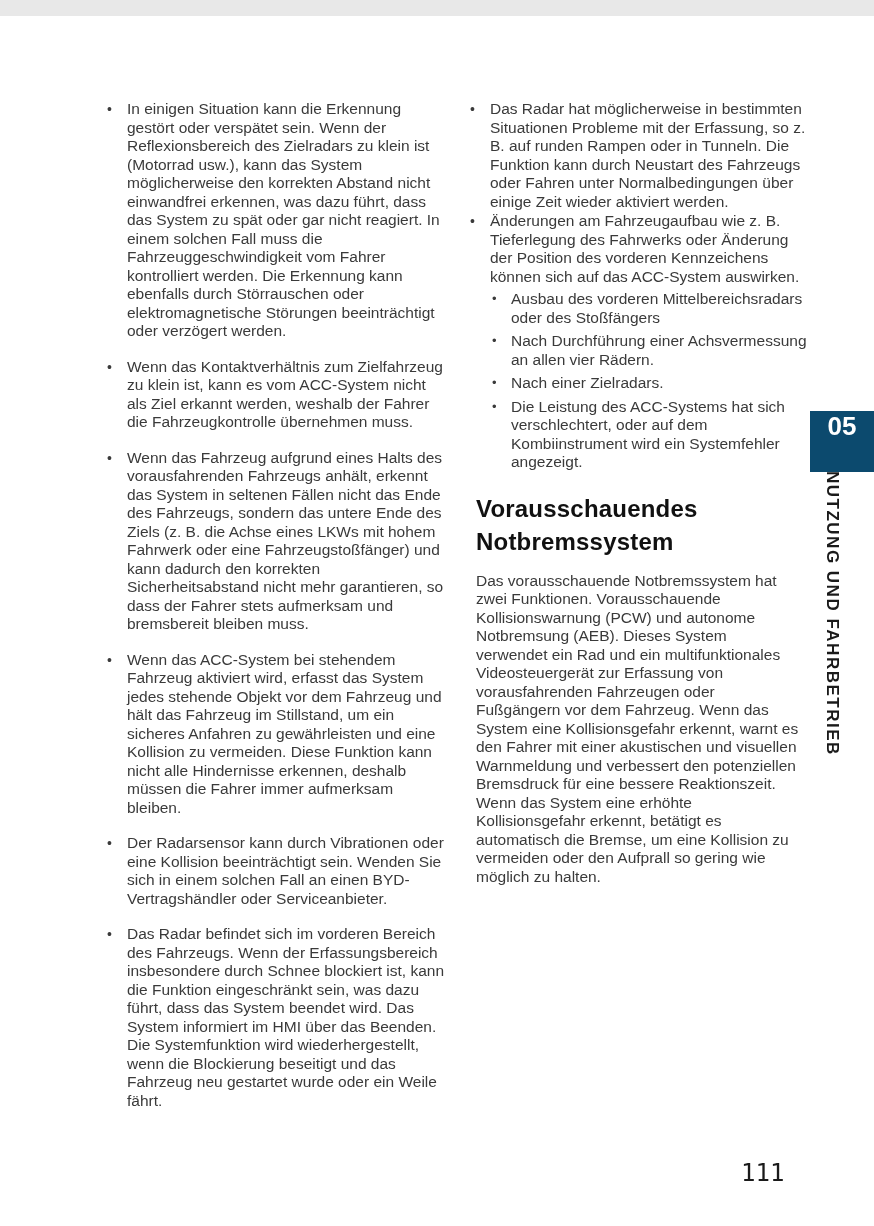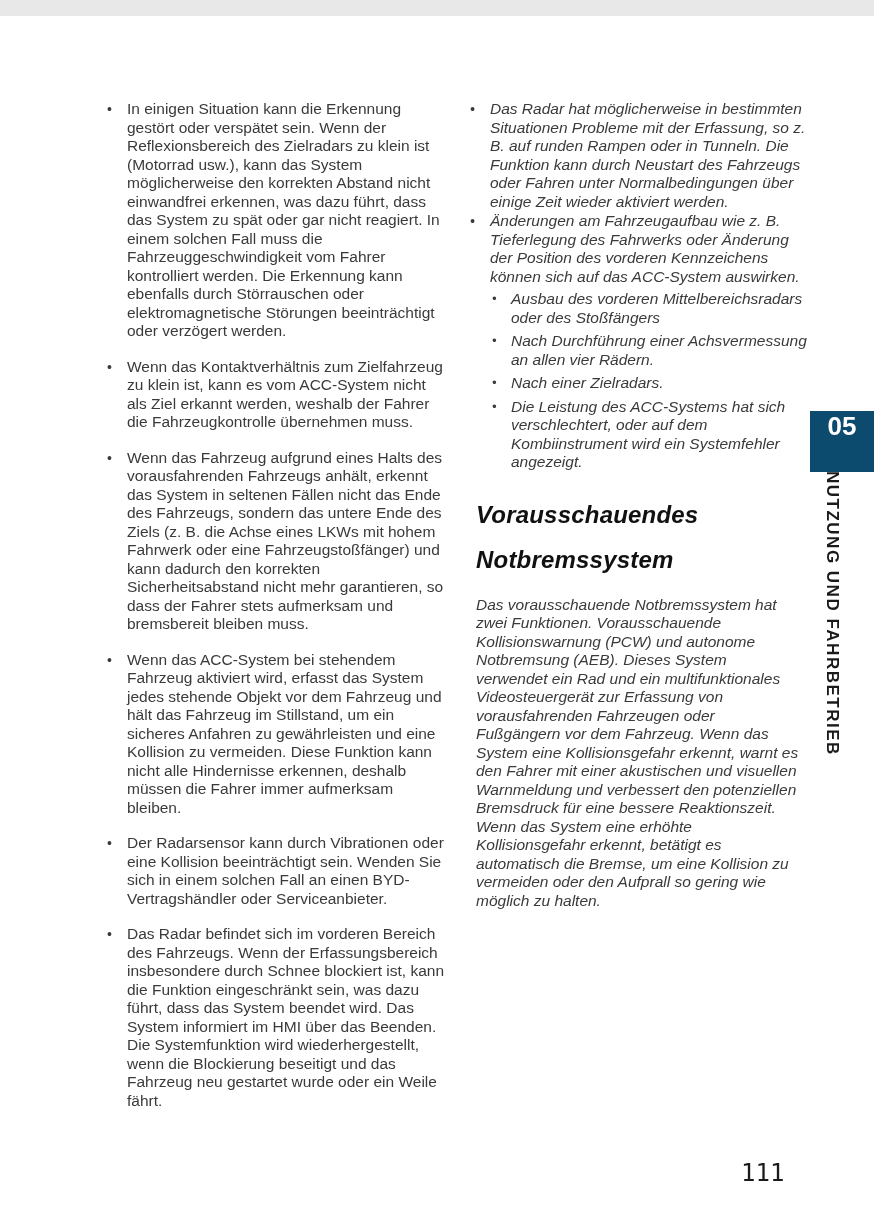--- a/index.html
+++ b/index.html
@@ -15,21 +15,21 @@
     overflow: hidden;
     padding-left: 40px;
   }
   .col {
     position: absolute;
     top: 84px;
     font-size: 15.5px;
     line-height: 18.5px;
   }
   .col-left  { left: 105px; width: 340px; }
-  .col-right { left: 468px; width: 340px; font-style: italic; }
+  .col-right { left: 468px; width: 340px; }
 
   ul.bullets { list-style: none; }
   ul.bullets > li {
     position: relative;
     padding-left: 22px;
   }
   ul.bullets > li::before {
     content: "•";
     position: absolute;
     left: 2px;
@@ -50,21 +50,21 @@
     content: "•";
     position: absolute;
     left: 0;
     top: 0;
     font-size: 13px;
   }
 
   .section-heading {
     margin: 20px 0 0 8px;
     font-size: 24px;
-    line-height: 45px;
+    line-height: 33px;
     font-weight: bold;
     color: #111111;
     letter-spacing: 0.2px;
   }
   .body-paragraph {
     margin: 14px 0 0 8px;
     width: 325px;
   }
 
   .chapter-tab {

